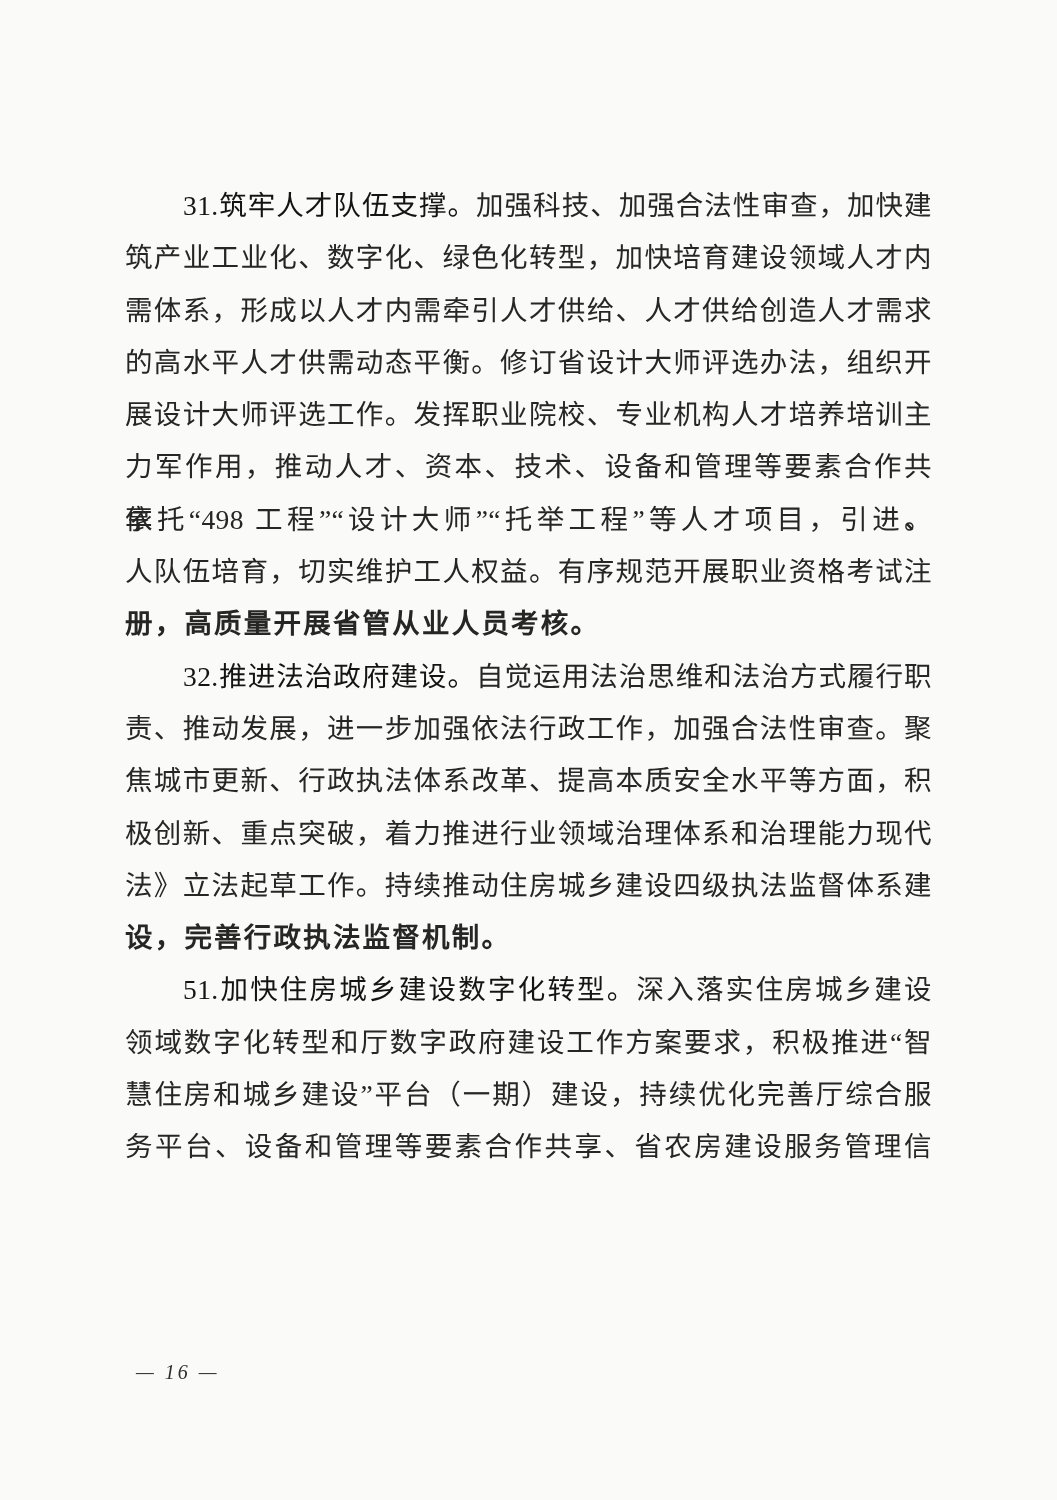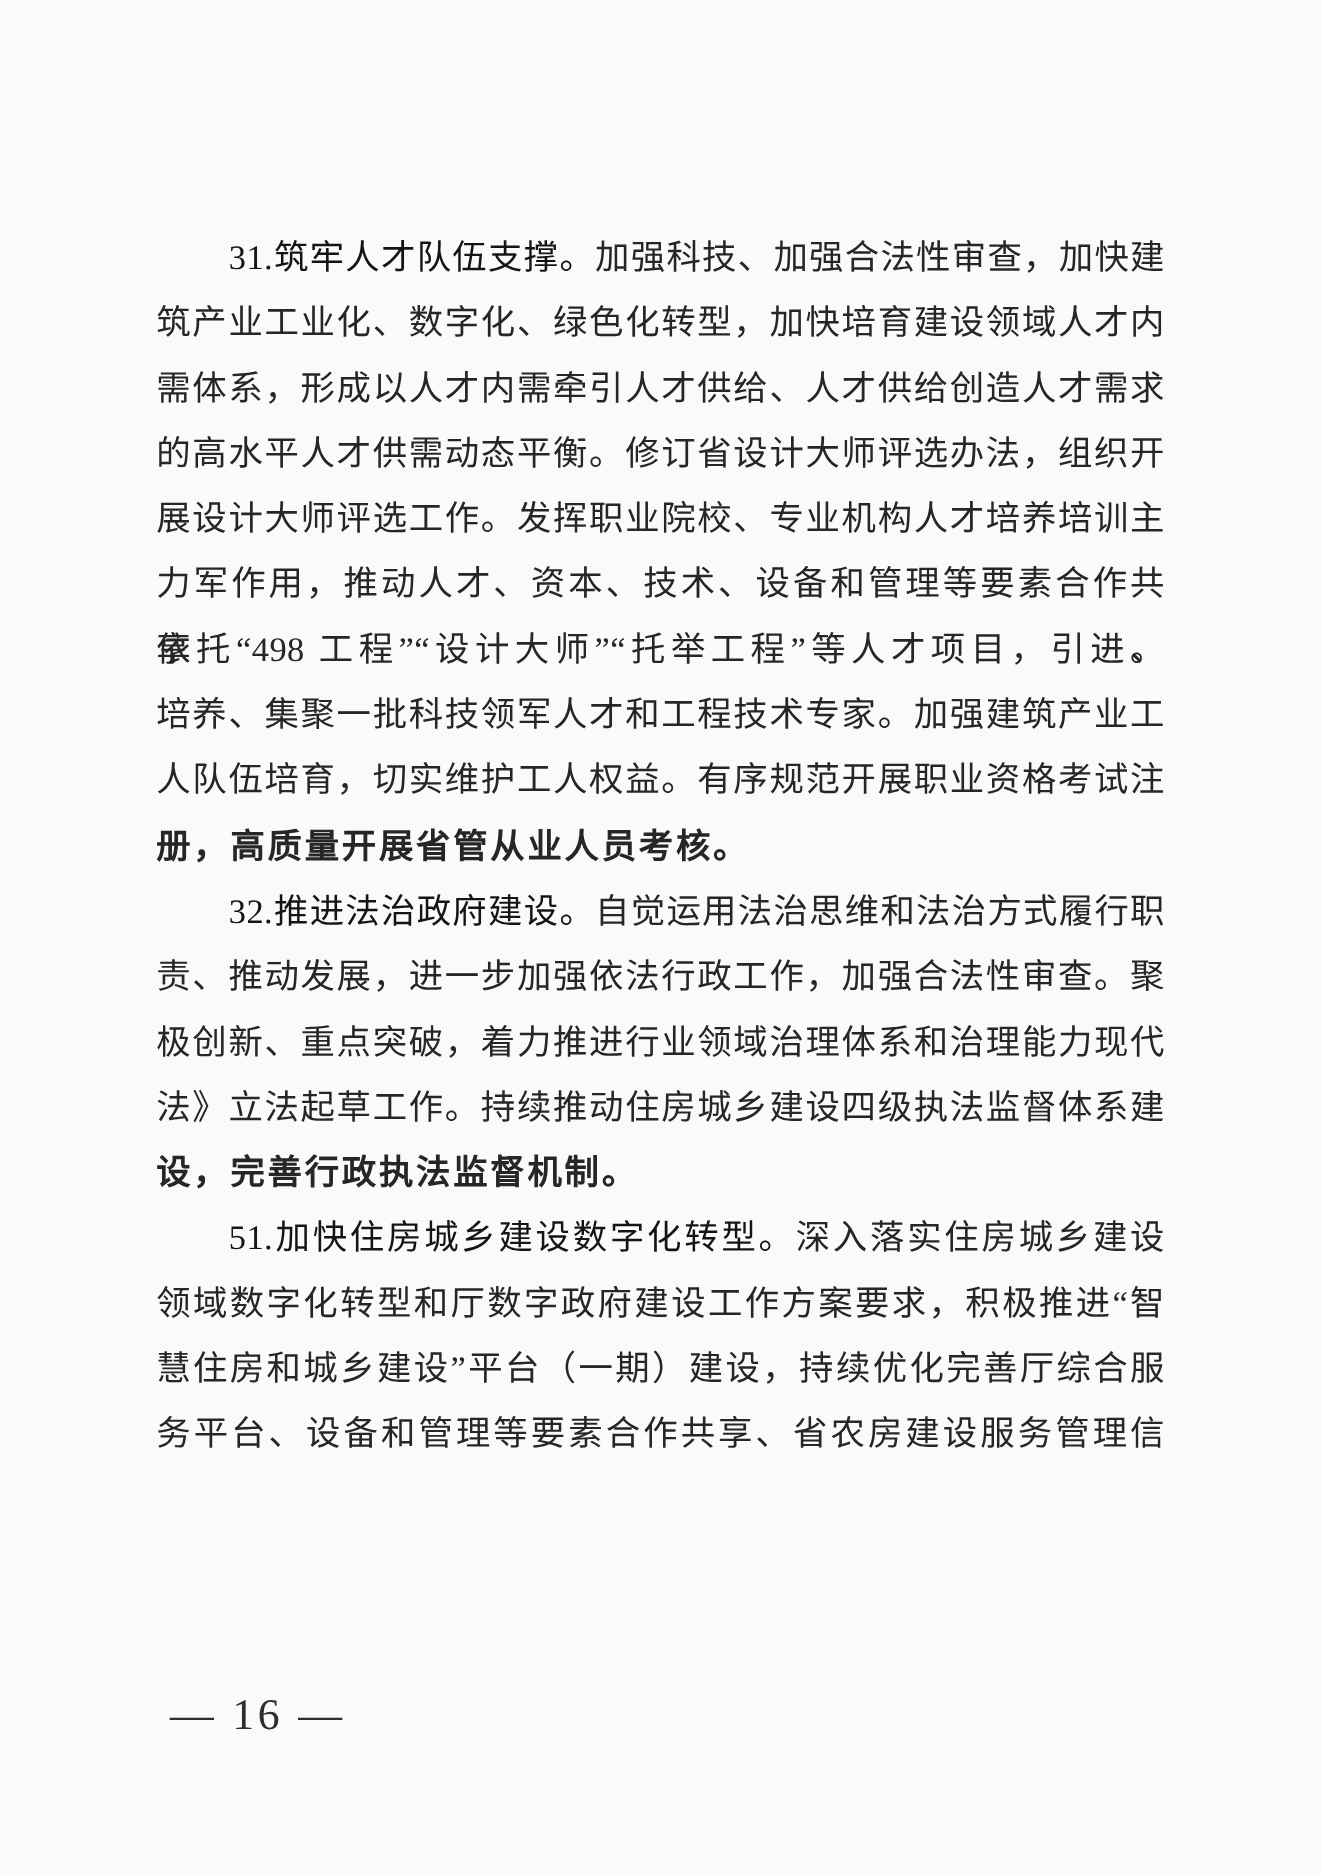--- a/index.html
+++ b/index.html
@@ -48,42 +48,43 @@
     color: #141414;
   }
   .footer {
     position: absolute;
     left: 136px;
     top: 1352px;
     height: 40px;
     line-height: 40px;
   }
   .page-number {
-    font-size: 35px;
+    font-size: 20px;
     color: #2e2e2c;
     letter-spacing: 3px;
+    font-style: italic;
   }
 </style>
 </head>
 <body>
 
 <div class="page">
   <main class="text-block">
       <div class="line indent"><span class="lead">31.筑牢人才队伍支撑。</span><span class="body-text">加强科技、加强合法性审查，加快建</span></div>
       <div class="line"><span class="body-text">筑产业工业化、数字化、绿色化转型，加快培育建设领域人才内</span></div>
       <div class="line"><span class="body-text">需体系，形成以人才内需牵引人才供给、人才供给创造人才需求</span></div>
       <div class="line"><span class="body-text">的高水平人才供需动态平衡。修订省设计大师评选办法，组织开</span></div>
       <div class="line"><span class="body-text">展设计大师评选工作。发挥职业院校、专业机构人才培养培训主</span></div>
       <div class="line"><span class="body-text">力军作用，推动人才、资本、技术、设备和管理等要素合作共享。</span></div>
       <div class="line"><span class="body-text">依托“498 工程”“设计大师”“托举工程”等人才项目，引进、</span></div>
-      <div class="line"><span class="body-text">培养、集聚一批科技领军人才和工程技术专家。加强建筑产业工</span></div>
       <div class="line"><span class="body-text">人队伍培育，切实维护工人权益。有序规范开展职业资格考试注</span></div>
       <div class="line para-end"><span class="body-text">册，高质量开展省管从业人员考核。</span></div>
       <div class="line indent"><span class="lead">32.推进法治政府建设。</span><span class="body-text">自觉运用法治思维和法治方式履行职</span></div>
       <div class="line"><span class="body-text">责、推动发展，进一步加强依法行政工作，加强合法性审查。聚</span></div>
+      <div class="line"><span class="body-text">焦城市更新、行政执法体系改革、提高本质安全水平等方面，积</span></div>
       <div class="line"><span class="body-text">极创新、重点突破，着力推进行业领域治理体系和治理能力现代</span></div>
       <div class="line"><span class="body-text">法》立法起草工作。持续推动住房城乡建设四级执法监督体系建</span></div>
       <div class="line para-end"><span class="body-text">设，完善行政执法监督机制。</span></div>
       <div class="line indent"><span class="lead">51.加快住房城乡建设数字化转型。</span><span class="body-text">深入落实住房城乡建设</span></div>
       <div class="line"><span class="body-text">领域数字化转型和厅数字政府建设工作方案要求，积极推进“智</span></div>
       <div class="line"><span class="body-text">慧住房和城乡建设”平台（一期）建设，持续优化完善厅综合服</span></div>
       <div class="line"><span class="body-text">务平台、设备和管理等要素合作共享、省农房建设服务管理信</span></div>
     </main>
   <footer class="footer">
     <span class="page-number">— 16 —</span>

